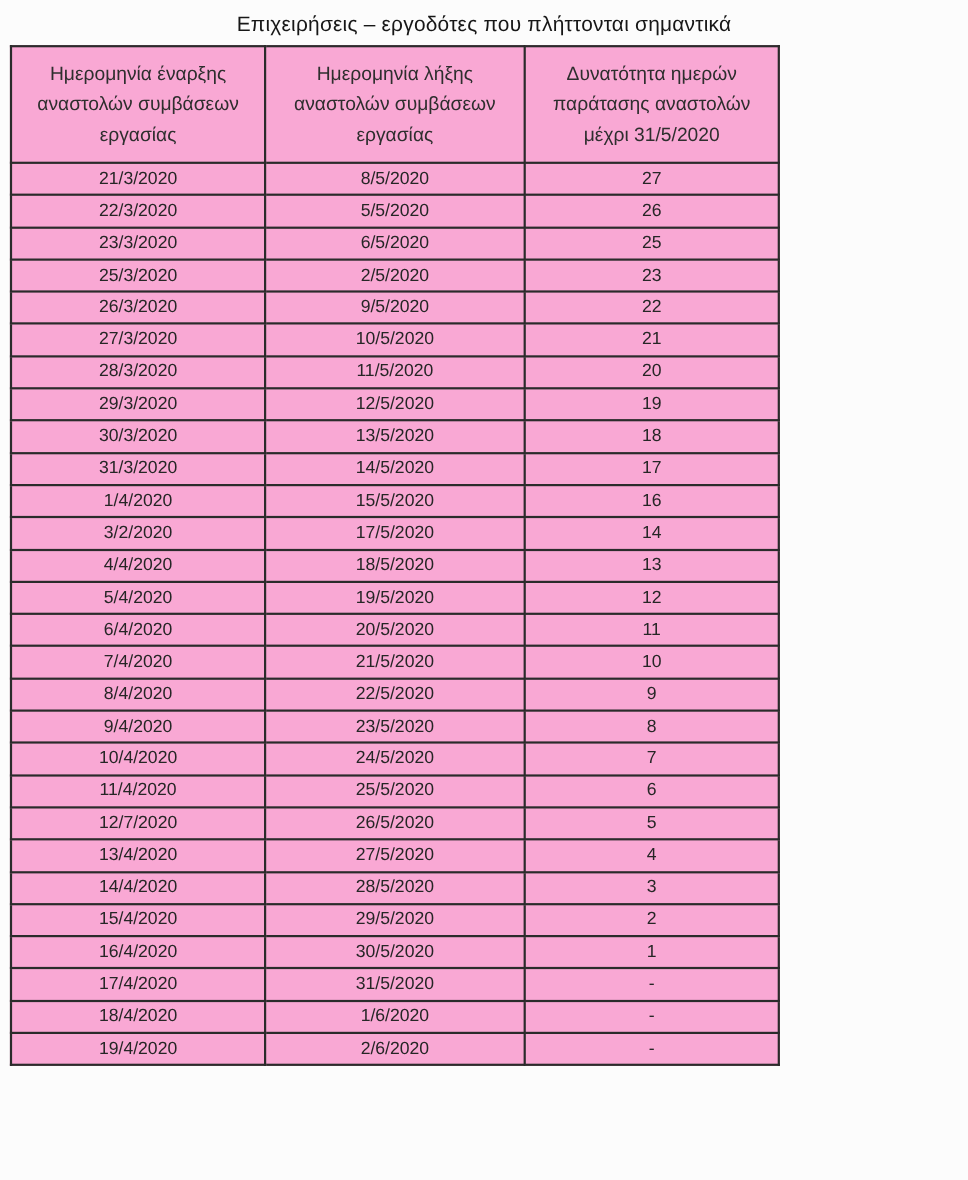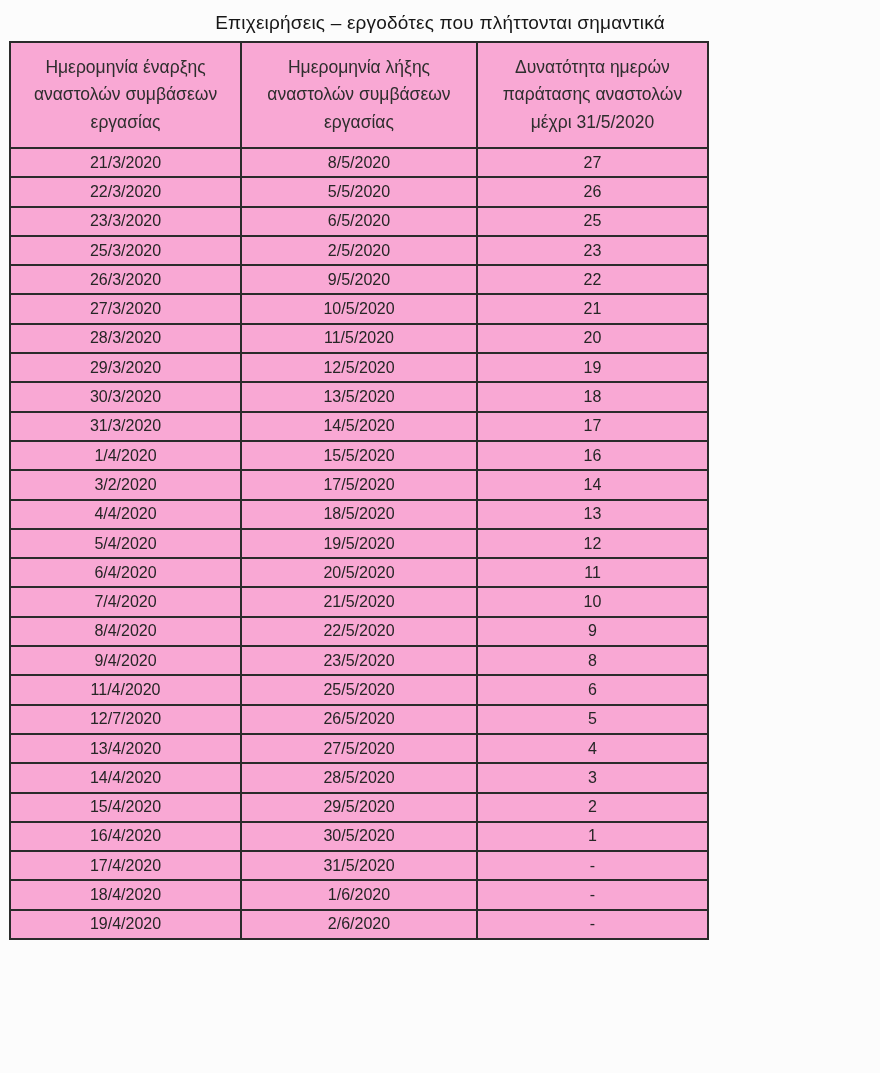--- a/index.html
+++ b/index.html
@@ -157,20 +157,25 @@
           <td>8/4/2020</td>
           <td>22/5/2020</td>
           <td>9</td>
         </tr>
         <tr>
           <td>9/4/2020</td>
           <td>23/5/2020</td>
           <td>8</td>
         </tr>
         <tr>
+          <td>10/4/2020</td>
+          <td>24/5/2020</td>
+          <td>7</td>
+        </tr>
+        <tr>
           <td>11/4/2020</td>
           <td>25/5/2020</td>
           <td>6</td>
         </tr>
         <tr>
           <td>12/7/2020</td>
           <td>26/5/2020</td>
           <td>5</td>
         </tr>
         <tr>

